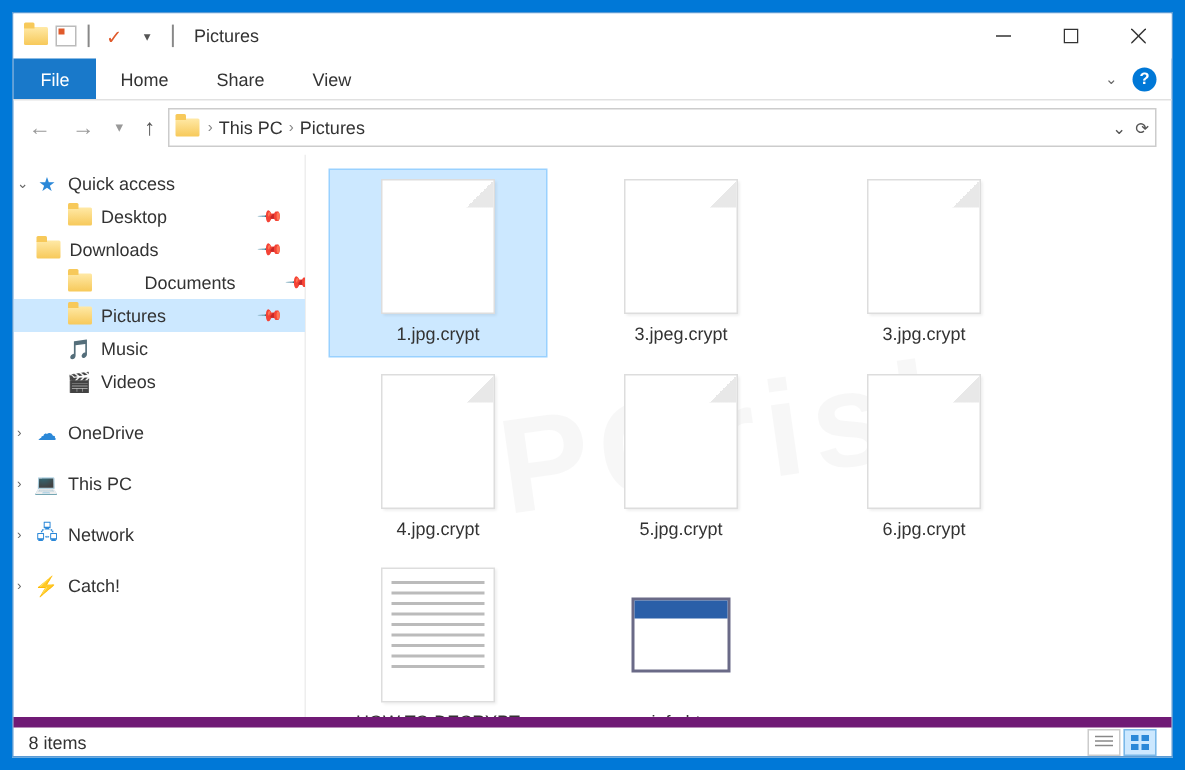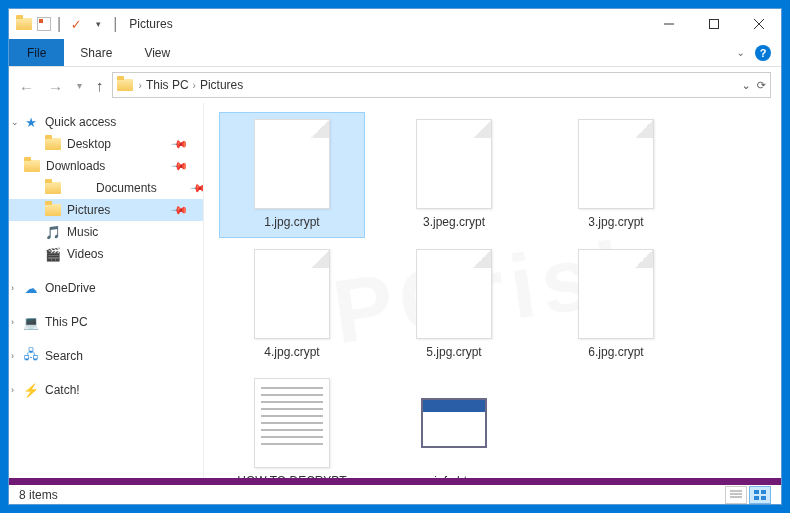--- a/index.html
+++ b/index.html
@@ -11,21 +11,21 @@
 .titlebar-icons { display: flex; align-items: center; gap: 4px; padding: 0 6px; }
 .titlebar-icon { width: 18px; height: 18px; display: flex; align-items: center; justify-content: center; font-size: 13px; }
 .titlebar-sep { color: #888; margin: 0 2px; }
 .titlebar-title { font-size: 12px; color: #333; margin-left: 4px; }
 .win-controls { margin-left: auto; display: flex; }
 .win-btn { width: 45px; height: 30px; display: flex; align-items: center; justify-content: center; font-size: 13px; color: #333; }
 .win-btn svg { width: 10px; height: 10px; }
 
 
 .ribbon { display: flex; align-items: center; height: 28px; border-bottom: 1px solid #e1e1e1; }
-.ribbon-file { background: #1979ca; color: #0f172a; padding: 0 18px; height: 100%; display: flex; align-items: center; font-size: 12px; }
+.ribbon-file { background: #1979ca; color: #ffffff; padding: 0 18px; height: 100%; display: flex; align-items: center; font-size: 12px; }
 .ribbon-tab { padding: 0 16px; height: 100%; display: flex; align-items: center; font-size: 12px; color: #333; }
 .ribbon-right { margin-left: auto; display: flex; align-items: center; gap: 10px; padding-right: 10px; }
 .ribbon-chev { color: #666; font-size: 10px; }
 .help-icon { width: 16px; height: 16px; border-radius: 50%; background: #0078d7; color: #fff; display: flex; align-items: center; justify-content: center; font-size: 11px; font-weight: bold; }
 
 
 .navbar { display: flex; align-items: center; height: 36px; padding: 4px 10px; gap: 8px; }
 .nav-arrows { display: flex; align-items: center; gap: 14px; color: #999; }
 .nav-arrows span { font-size: 15px; }
 .nav-arrows .up { color: #555; }
@@ -108,20 +108,21 @@
           <svg viewBox="0 0 10 10">
             <line x1="0" y1="0" x2="10" y2="10" stroke="#333" stroke-width="1"></line>
             <line x1="10" y1="0" x2="0" y2="10" stroke="#333" stroke-width="1"></line>
           </svg>
         </div>
     </div>
   </div>
 
   <div class="ribbon">
     <div class="ribbon-file">File</div>
+    <div class="ribbon-tab">Home</div>
     <div class="ribbon-tab">Share</div>
     <div class="ribbon-tab">View</div>
     <div class="ribbon-right">
       <span class="ribbon-chev">⌄</span>
       <span class="help-icon">?</span>
     </div>
   </div>
 
   <div class="navbar">
     <div class="nav-arrows">
@@ -204,21 +205,21 @@
             <div class="side-item top">
               <span class="expand">›</span>
               <span class="side-icon" style="color:#2b88d8">💻</span>
               <span>This PC</span>
             </div>
           </div>
           <div class="side-group">
             <div class="side-item top">
               <span class="expand">›</span>
               <span class="side-icon" style="color:#2b88d8">🖧</span>
-              <span>Search</span>
+              <span>Network</span>
             </div>
           </div>
           <div class="side-group">
             <div class="side-item top">
               <span class="expand">›</span>
               <span class="side-icon" style="color:#2b88d8">⚡</span>
               <span>Catch!</span>
             </div>
           </div>
         </div>

